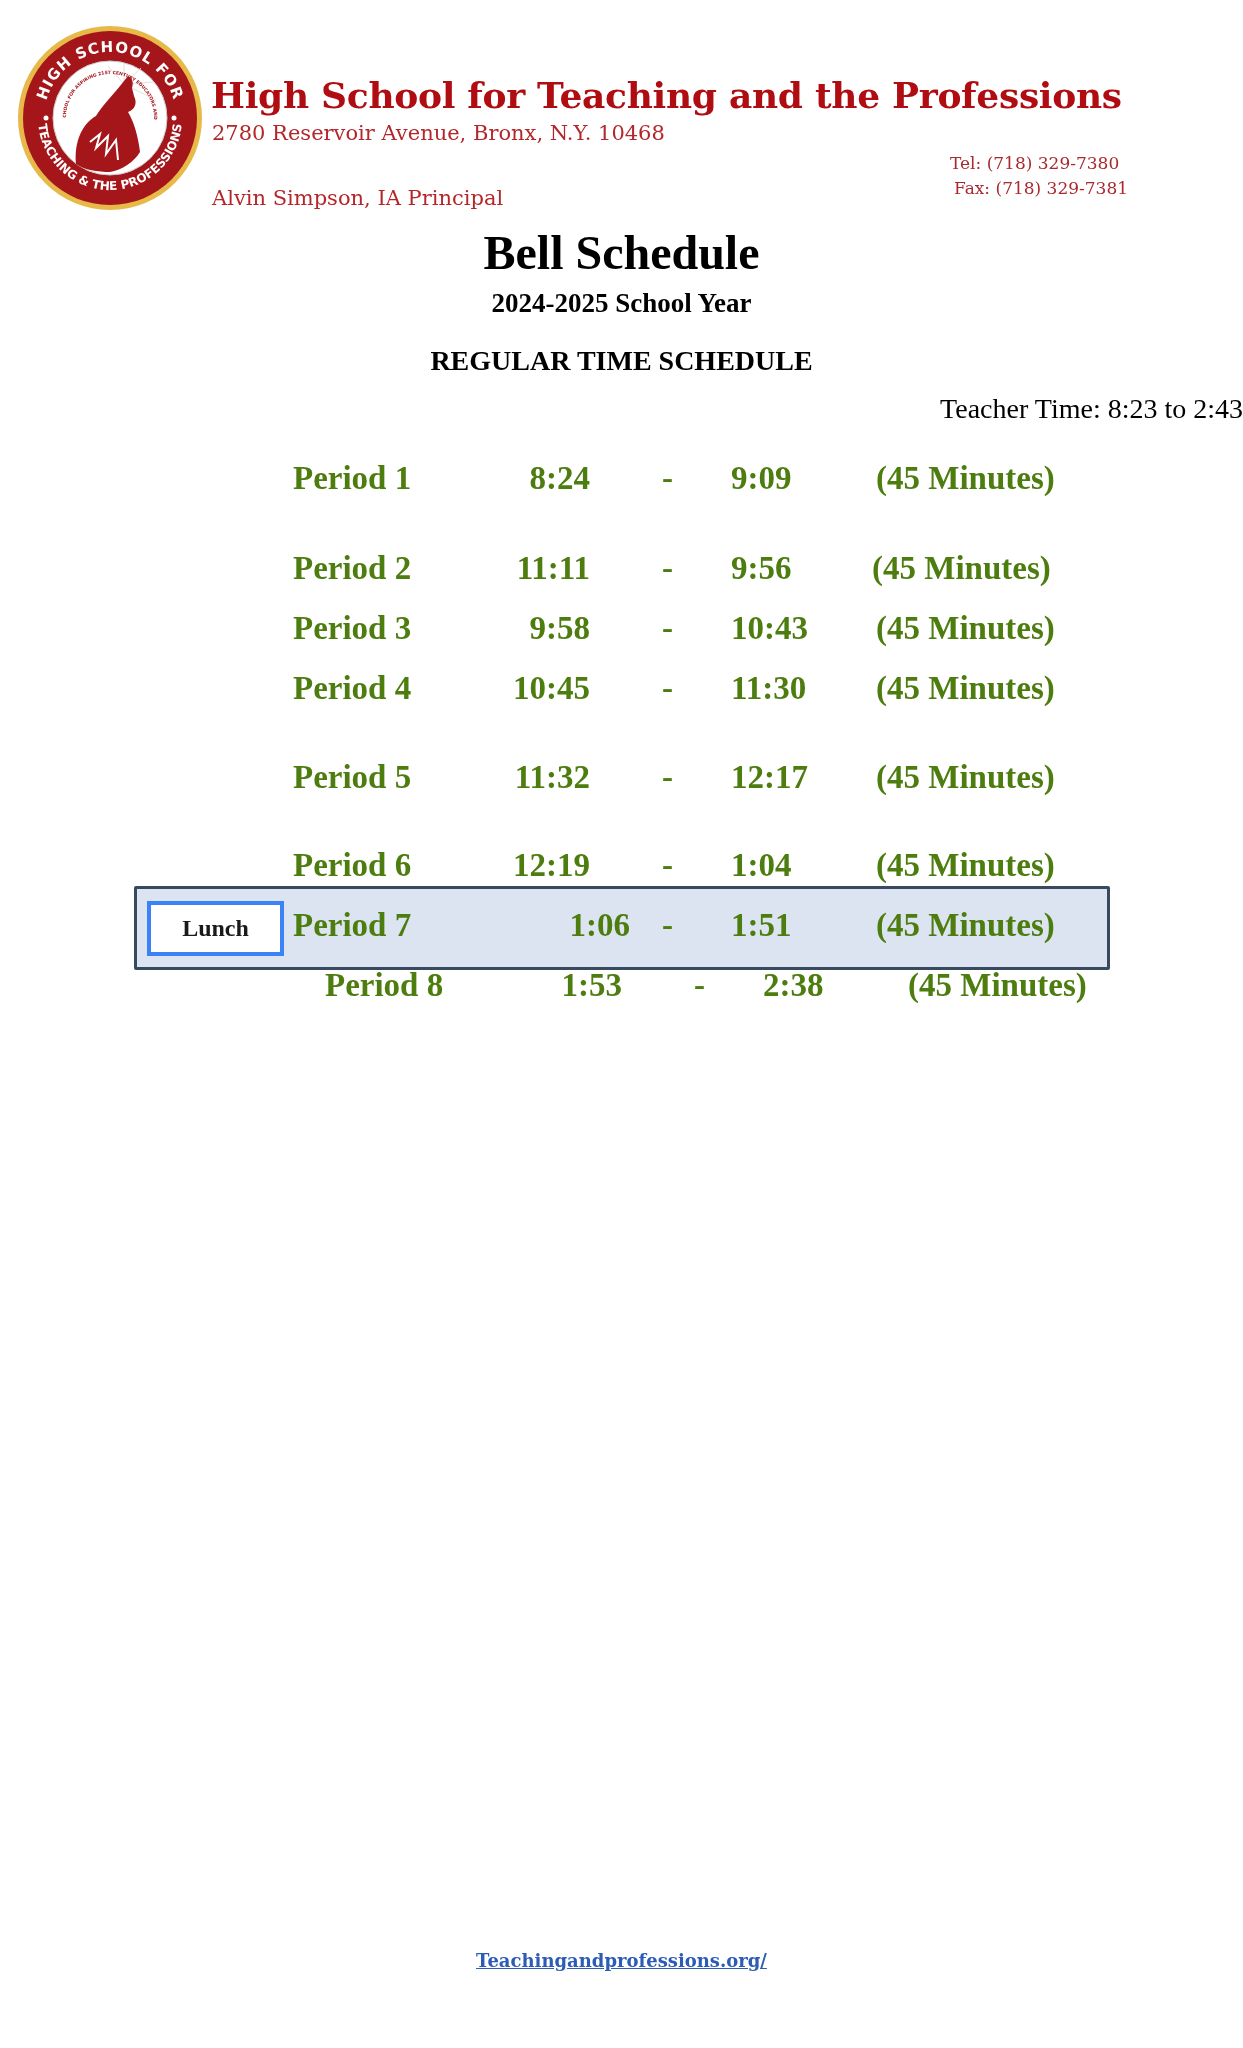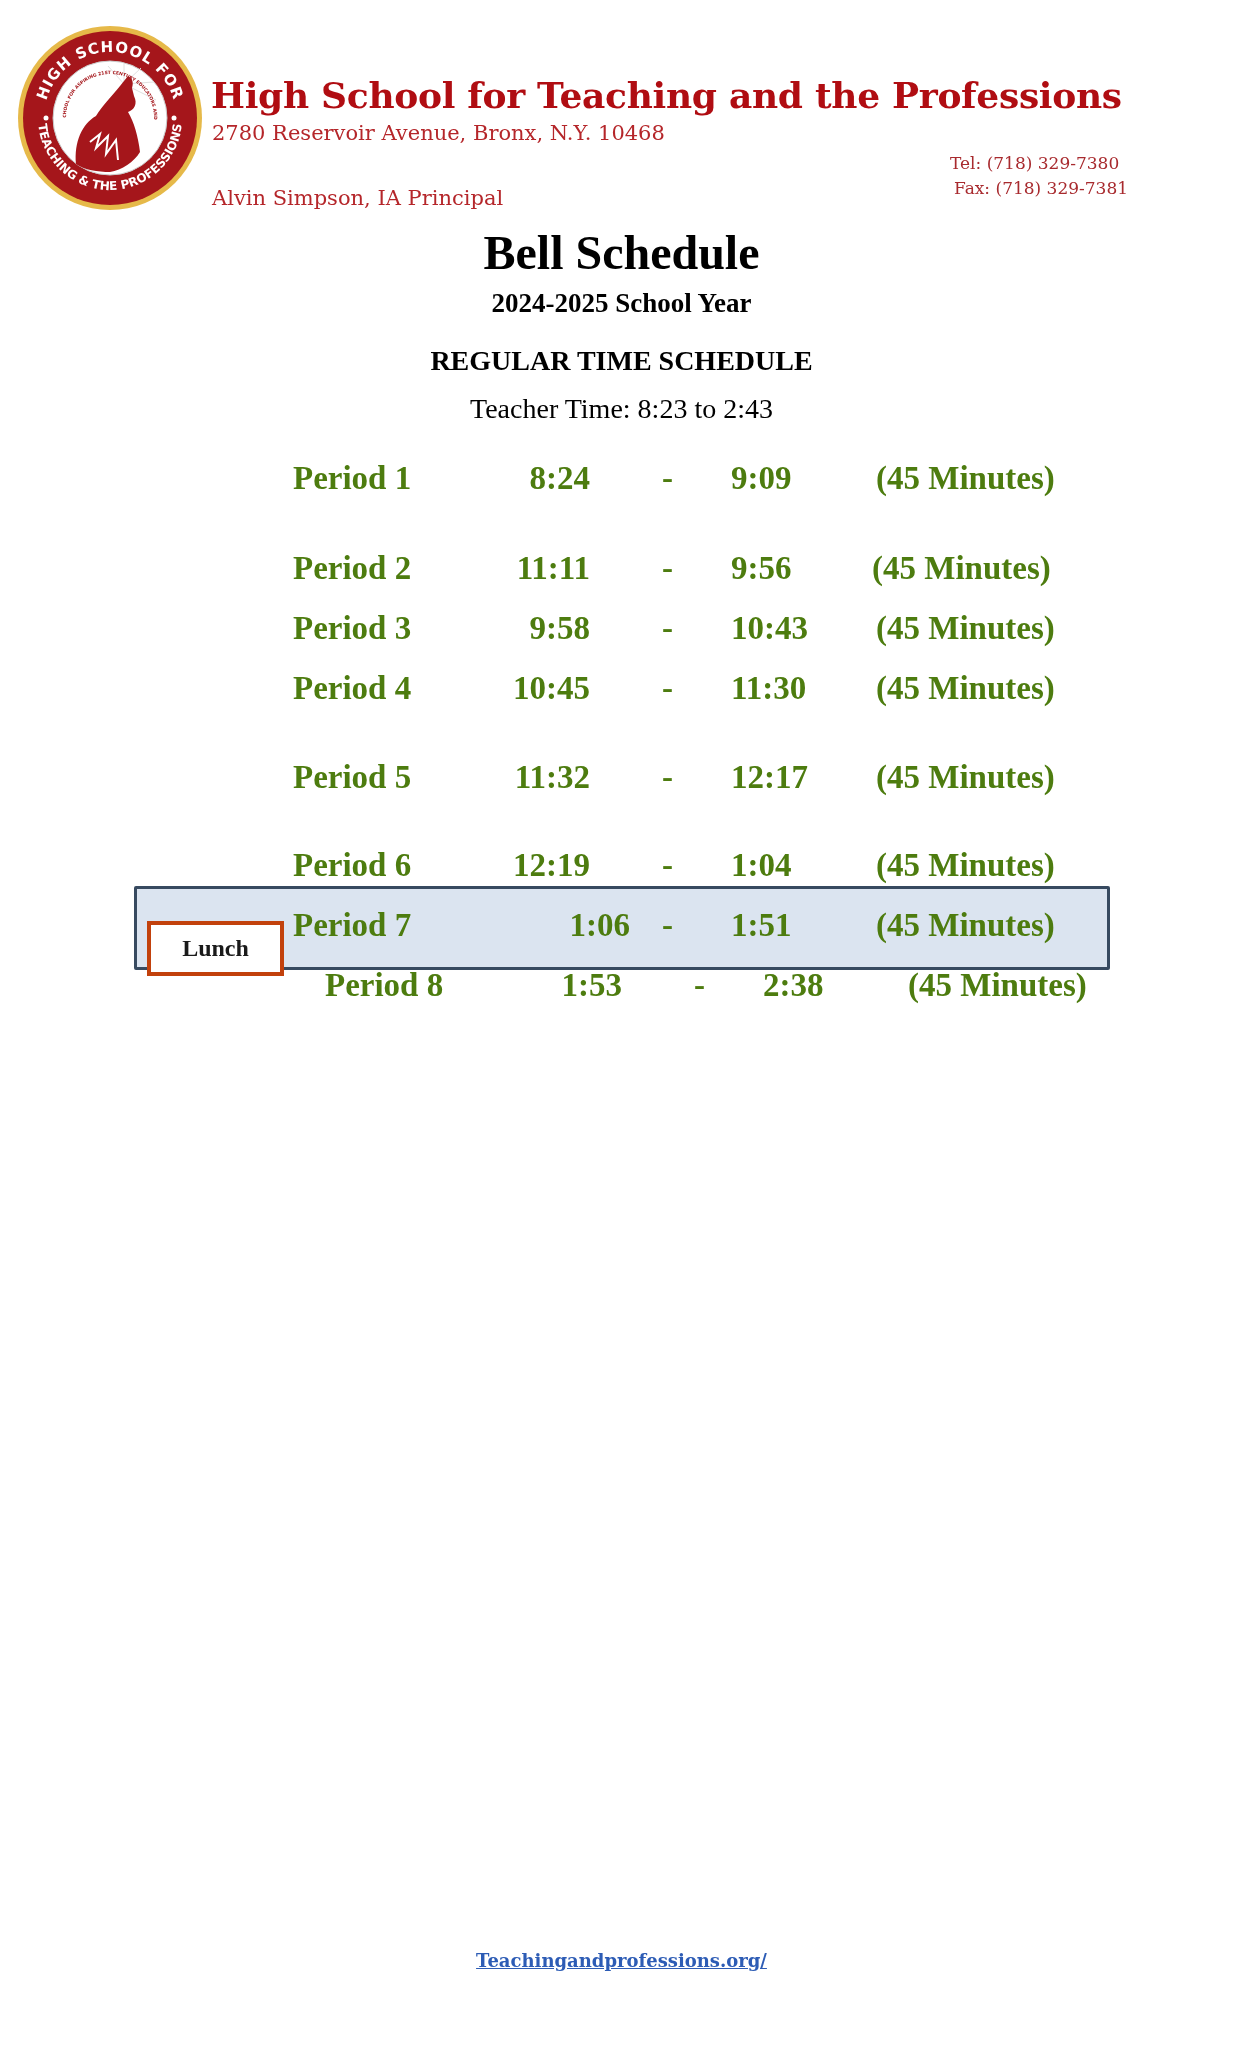--- a/index.html
+++ b/index.html
@@ -15,25 +15,25 @@
     .address { left: 212px; top: 121px; font-size: 21px; color: #b5262a; }
     .principal { left: 212px; top: 150px; font-size: 21px; color: #b5262a; margin-top: 36px; }
     .tel { left: 950px; top: 153px; font-size: 17px; color: #a82a2e; }
     .fax { left: 954px; top: 178px; font-size: 17px; color: #a82a2e; }
 
     
     .ctr { left: 0; width: 1243px; text-align: center; font-family: "Liberation Serif", "DejaVu Serif", serif; color: #000; white-space: nowrap; }
     .t1 { top: 225px; font-size: 48px; font-weight: bold; }
     .t2 { top: 288px; font-size: 27px; font-weight: bold; }
     .t3 { top: 345px; font-size: 28px; font-weight: bold; }
-    .t4 { top: 393px; font-size: 28px; }
+    .t4 { top: 393px; font-size: 28px; text-align: right; }
 
     
     .highlight { left: 134px; top: 886px; width: 970px; height: 78px; background: #dbe4f0; border: 3px solid #374a60; border-radius: 2px; box-sizing: content-box; }
-    .lunch-box { left: 147px; top: 921px; width: 129px; height: 47px; background: #ffffff; border: 4px solid #c2410c; display: flex; align-items: center; justify-content: center; font-family: "Liberation Serif", "DejaVu Serif", serif; font-weight: bold; font-size: 24px; color: #1a1a1a; }
+    .lunch-box { left: 147px; top: 901px; width: 129px; height: 47px; background: #ffffff; border: 4px solid #3b82f6; display: flex; align-items: center; justify-content: center; font-family: "Liberation Serif", "DejaVu Serif", serif; font-weight: bold; font-size: 24px; color: #1a1a1a; }
 
     
     .row { left: 0; width: 1243px; height: 40px; font-family: "Liberation Serif", "DejaVu Serif", serif; font-weight: bold; font-size: 33px; color: #4d7c0f; }
     .row span { position: absolute; top: 0; white-space: nowrap; line-height: 40px; }
     .c-period { left: 293px; }
     .c-start { right: 653px; text-align: right; }
     .c-dash { left: 662px; }
     .c-end { left: 731px; }
     .c-dur { left: 876px; }
 

